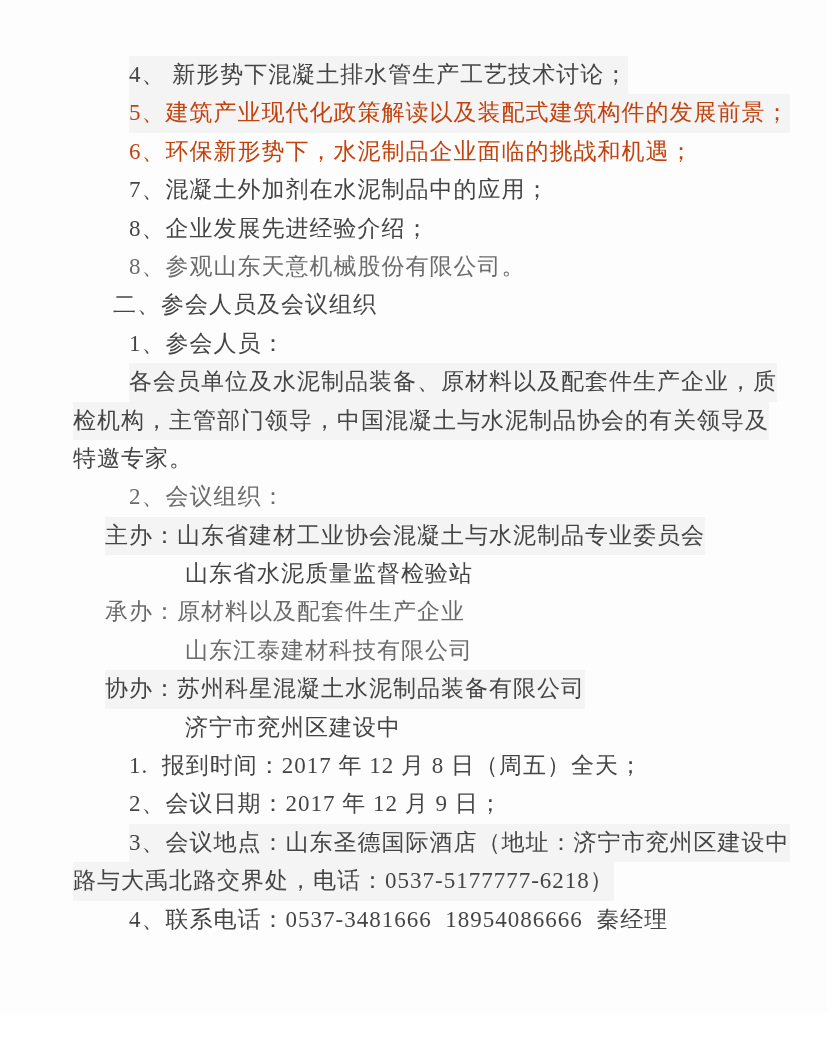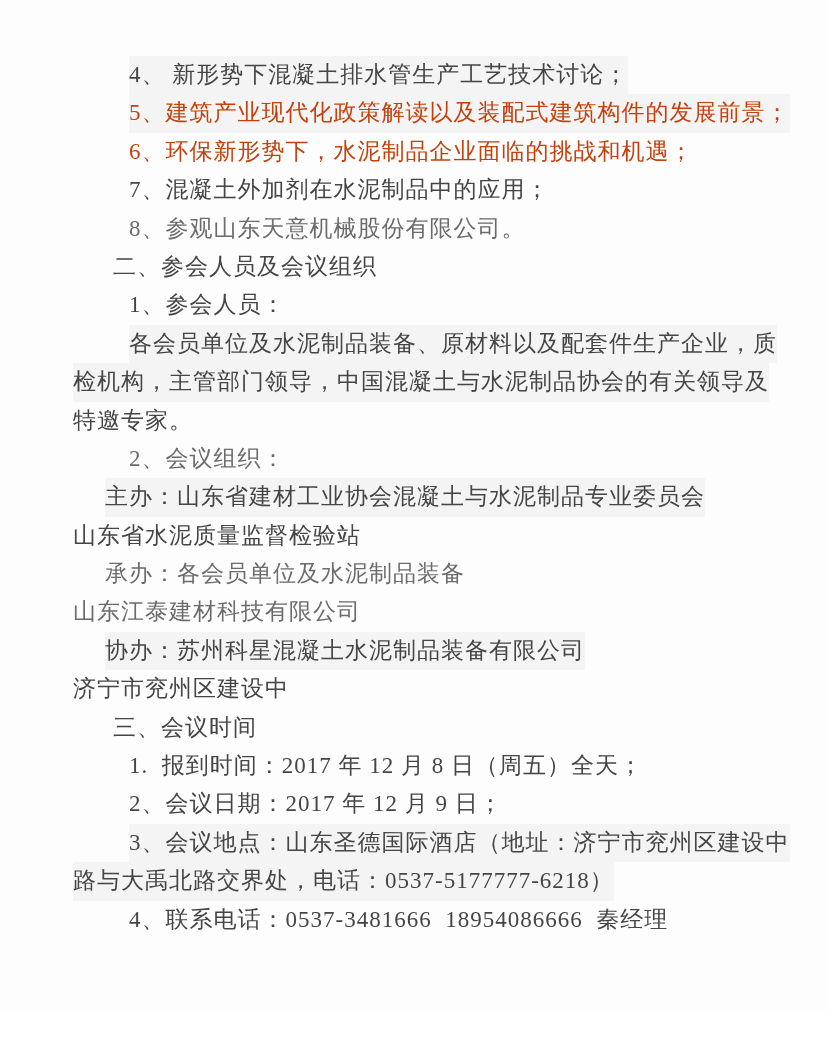--- a/index.html
+++ b/index.html
@@ -26,47 +26,47 @@
     letter-spacing: 1px;
     white-space: pre;
     width: fit-content;
     color: #454545;
   }
   
   .ind-item    { margin-left: 56px; }
   .ind-section { margin-left: 40px; }
   .ind-flush   { margin-left: 0; }
   .ind-org     { margin-left: 32px; }
-  .ind-orgname { }
+  .ind-orgname { margin-left: 112px; }
   
   .tone-dark  { color: #c2410c; }
   .tone-light { color: #6b6b6b; }
   
   .sm { background: #f4f4f4; }
 </style>
 </head>
 <body>
 
 <div class="page" style="background: rgb(253, 253, 253); color: rgb(69, 69, 69);">
   <div class="line ind-item sm">4、 新形势下混凝土排水管生产工艺技术讨论；</div>
   <div class="line ind-item tone-dark sm">5、建筑产业现代化政策解读以及装配式建筑构件的发展前景；</div>
   <div class="line ind-item tone-dark">6、环保新形势下，水泥制品企业面临的挑战和机遇；</div>
   <div class="line ind-item">7、混凝土外加剂在水泥制品中的应用；</div>
+  <div class="line ind-item">8、企业发展先进经验介绍；</div>
   <div class="line ind-item tone-light">8、参观山东天意机械股份有限公司。</div>
   <div class="line ind-section">二、参会人员及会议组织</div>
   <div class="line ind-item">1、参会人员：</div>
   <div class="line ind-item sm">各会员单位及水泥制品装备、原材料以及配套件生产企业，质</div>
   <div class="line ind-flush sm">检机构，主管部门领导，中国混凝土与水泥制品协会的有关领导及</div>
   <div class="line ind-flush">特邀专家。</div>
   <div class="line ind-item tone-light">2、会议组织：</div>
   <div class="line ind-org sm">主办：山东省建材工业协会混凝土与水泥制品专业委员会</div>
   <div class="line ind-orgname">山东省水泥质量监督检验站</div>
-  <div class="line ind-org tone-light">承办：各会员单位及水泥制品装备</div>
+  <div class="line ind-org tone-light">承办：原材料以及配套件生产企业</div>
   <div class="line ind-orgname tone-light">山东江泰建材科技有限公司</div>
   <div class="line ind-org sm">协办：苏州科星混凝土水泥制品装备有限公司</div>
   <div class="line ind-orgname">济宁市兖州区建设中</div>
-  <div class="line ind-section">三、会议时间</div>
   <div class="line ind-item">1.  报到时间：2017 年 12 月 8 日（周五）全天；</div>
   <div class="line ind-item">2、会议日期：2017 年 12 月 9 日；</div>
   <div class="line ind-item sm">3、会议地点：山东圣德国际酒店（地址：济宁市兖州区建设中</div>
   <div class="line ind-flush sm">路与大禹北路交界处，电话：0537-5177777-6218）</div>
   <div class="line ind-item">4、联系电话：0537-3481666  18954086666  秦经理</div>
 </div>
 
 </body></html>

